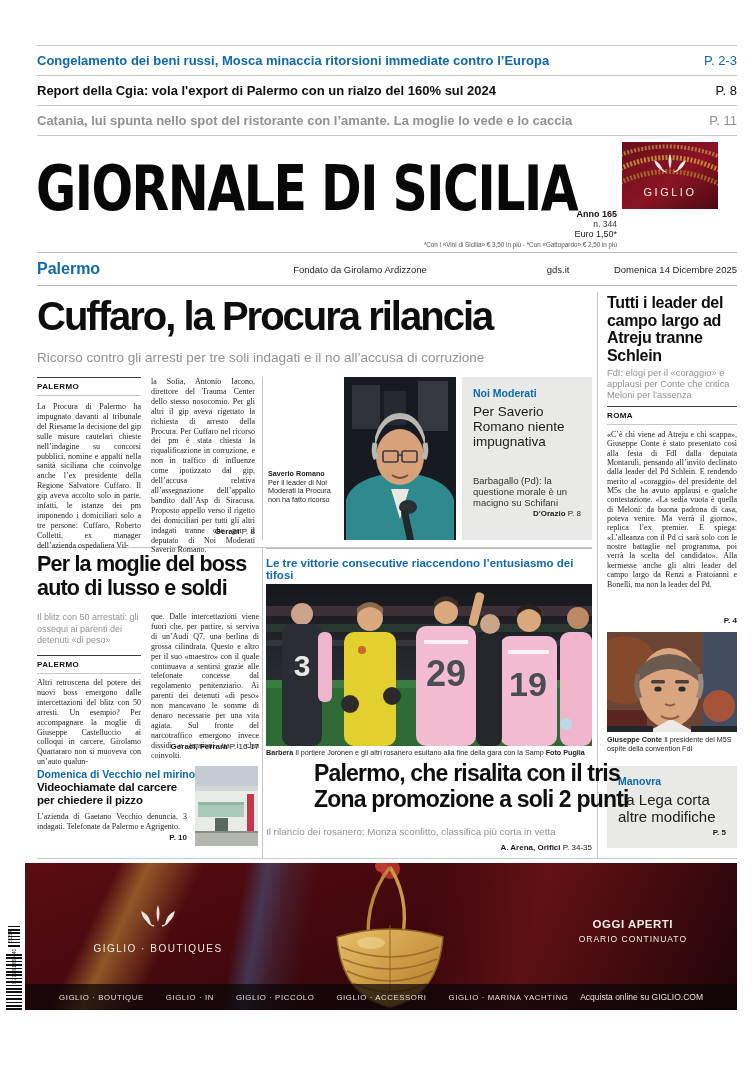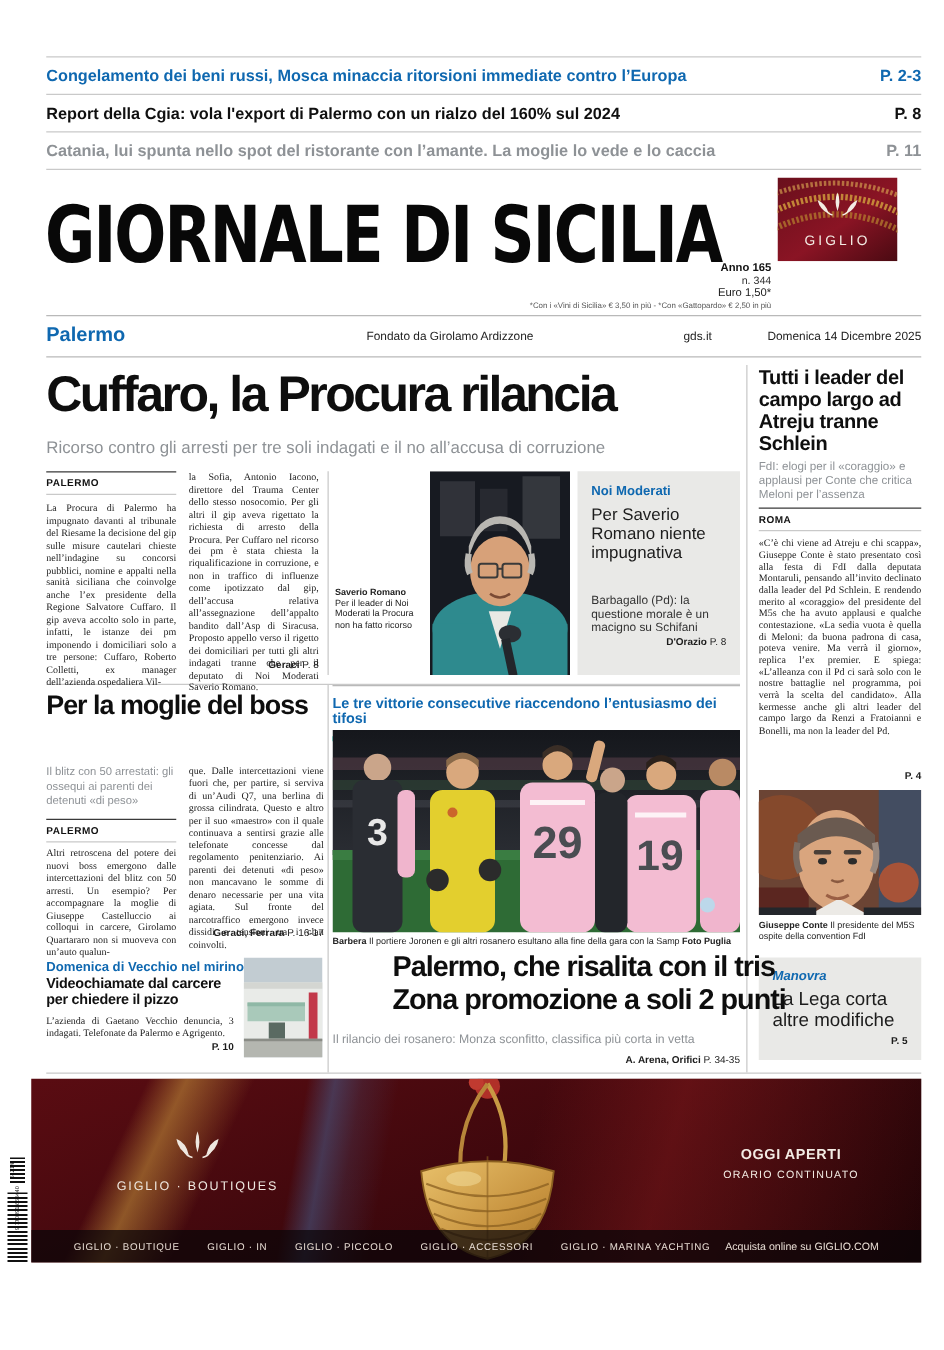--- a/index.html
+++ b/index.html
@@ -15,21 +15,21 @@
           border-top:1px solid #3a3a3a;border-bottom:1px solid #c9c9c9;
           padding:4px 0 4px 0;}
   .byline{font-size:8px;color:#1c1c1c;text-align:right;}
   .byline b{font-weight:700;}
   .hairline{background:#c9c9c9;}
   .graybox{background:#e9e9e7;}
   .cap{font-size:7.2px;line-height:8.6px;color:#222;}
   .cap b{font-weight:700;}
   .topstrip-row{display:flex;justify-content:space-between;align-items:center;
                 height:29px;border-bottom:1px solid #c9c9c9;font-weight:700;font-size:13px;}
-  .pageref{font-weight:700;white-space:nowrap;}
+  .pageref{font-weight:400;white-space:nowrap;}
   svg text{font-family:"Liberation Sans",sans-serif;}
 </style>
 </head>
 <body>
 
 <div class="page">
 
   <div class="abs" style="left:37px;top:45px;width:700px;border-top:1px solid #c9c9c9;">
     <div class="topstrip-row blue">
       <span>Congelamento dei beni russi, Mosca minaccia ritorsioni immediate contro l’Europa</span>
@@ -176,29 +176,30 @@
       <rect x="0" y="94" width="46" height="6" fill="#23262b"></rect>
       <rect x="84" y="94" width="46" height="6" fill="#23262b"></rect>
     </svg>
   </div>
   <div class="abs cap" style="left:607px;top:736px;width:130px;">
     <b>Giuseppe Conte</b>
     <span>Il presidente del M5S ospite della convention FdI</span>
   </div>
 
   <div class="abs graybox" style="left:607px;top:766px;width:130px;height:82px;box-sizing:border-box;padding:9px 11px;">
-    <div class="blue" style="font-size:10.5px;font-weight:800;font-style:italic;">Manovra</div>
+    <div class="blue" style="font-size:10.5px;font-weight:800;">Manovra</div>
     <div style="font-size:15px;line-height:16.5px;color:#1c1c1c;margin-top:5px;">La Lega corta altre modifiche</div>
     <div class="byline" style="margin-top:3px;">
       <b>P. 5</b>
     </div>
   </div>
 
   <div class="abs hl" style="left:37px;top:553px;width:226px;font-size:21.5px;line-height:23.5px;letter-spacing:-.8px;">
     <span style="display:block;">Per la moglie del boss</span>
+    <span style="display:block;">auto di lusso e soldi</span>
   </div>
   <div class="abs gray" style="left:37px;top:612px;width:106px;font-size:9px;line-height:11.5px;">Il blitz con 50 arrestati: gli ossequi ai parenti dei detenuti «di peso»</div>
   <div class="abs kicker" style="left:37px;top:655px;width:104px;">PALERMO</div>
   <div class="abs body-text" style="left:37px;top:678px;width:104px;height:72px;">Altri retroscena del potere dei nuovi boss emergono dalle intercettazioni del blitz con 50 arresti. Un esempio? Per accompagnare la moglie di Giuseppe Castelluccio ai colloqui in carcere, Girolamo Quartararo non si muoveva con un’auto qualun-</div>
   <div class="abs body-text" style="left:151px;top:612px;width:108px;height:130px;">que. Dalle intercettazioni viene fuori che, per partire, si serviva di un’Audi Q7, una berlina di grossa cilindrata. Questo e altro per il suo «maestro» con il quale continuava a sentirsi grazie alle telefonate concesse dal regolamento penitenziario. Ai parenti dei detenuti «di peso» non mancavano le somme di denaro necessarie per una vita agiata. Sul fronte del narcotraffico emergono invece dissidi e tensioni tra i clan coinvolti.</div>
   <div class="abs byline" style="left:151px;top:742px;width:108px;">
     <b>Geraci, Ferrara</b>
     <span>P. 16-17</span>
   </div>
 

